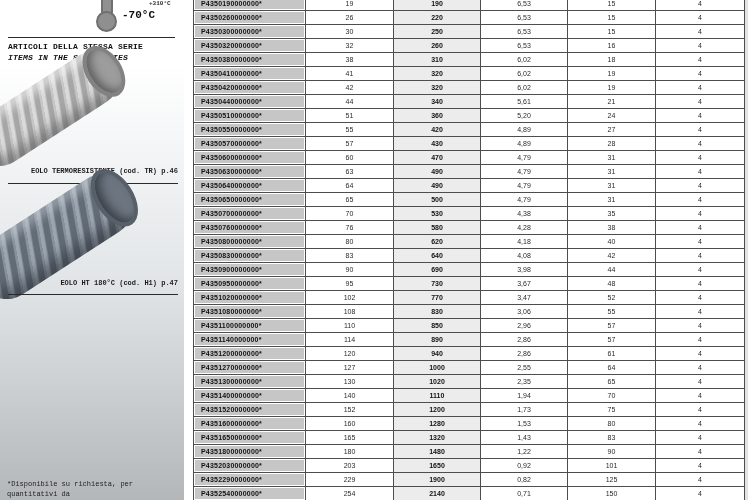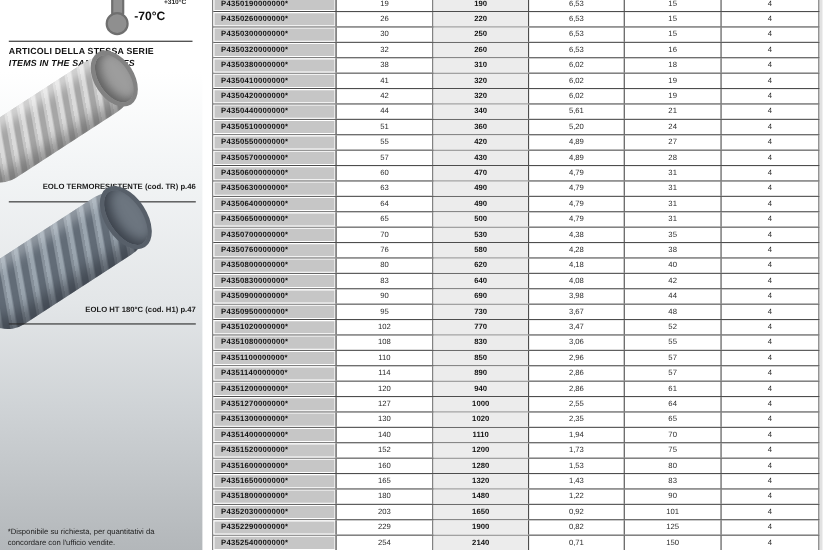--- a/index.html
+++ b/index.html
@@ -4,20 +4,21 @@
 <style>
   * { margin:0; padding:0; box-sizing:border-box; }
   html,body { background:#ffffff; }
   body { font-family:"Liberation Sans", sans-serif; }
   .page { position:relative; width:748px; height:500px; overflow:hidden; background:#ffffff; }
 
   
   .left-panel {
     position:absolute; left:0; top:0; width:184px; height:500px; overflow:hidden;
     background:linear-gradient(180deg,#ffffff 0%,#ffffff 13%,#f3f5f6 30%,#e3e6e8 55%,#ced2d5 75%,#b3b7ba 100%);
+    font-family:Liberation Mono, monospace;
   }
   .thermo-stem { position:absolute; left:101px; top:-10px; width:12px; height:28px;
     background:#909090; border:2px solid #6f6f6f; border-radius:6px; }
   .thermo-bulb { position:absolute; left:96px; top:11px; width:21px; height:21px;
     background:#8f8f8f; border:2px solid #6f6f6f; border-radius:50%; }
   .temp-max { position:absolute; left:149px; top:0px; font-size:6px; font-weight:bold; color:#2b2b2b; }
   .temp-min { position:absolute; left:122px; top:9px; font-size:11px; font-weight:bold; color:#0e0e0e; }
   .rule { position:absolute; height:1px; background:#2a2a2a; }
   .rule-top { left:8px; top:37px; width:167px; }
   .h-it { position:absolute; left:8px; top:42px; font-size:8px; font-weight:bold; color:#111; letter-spacing:0.2px; }

